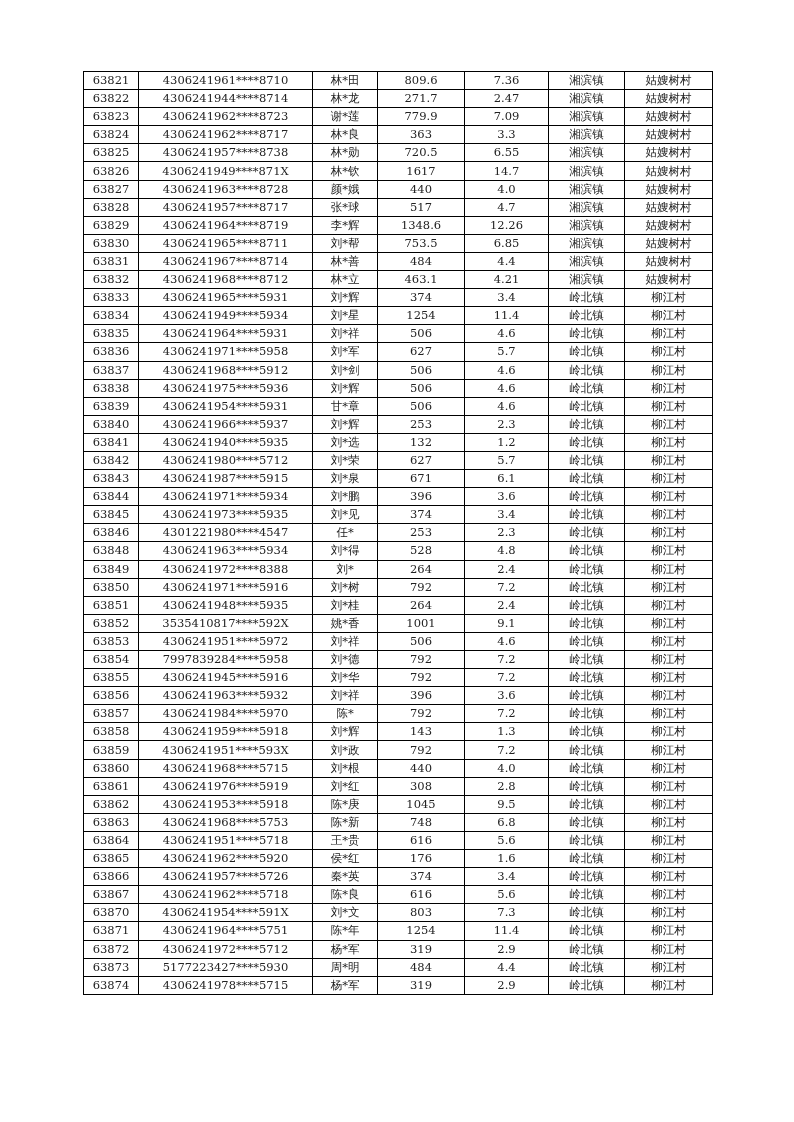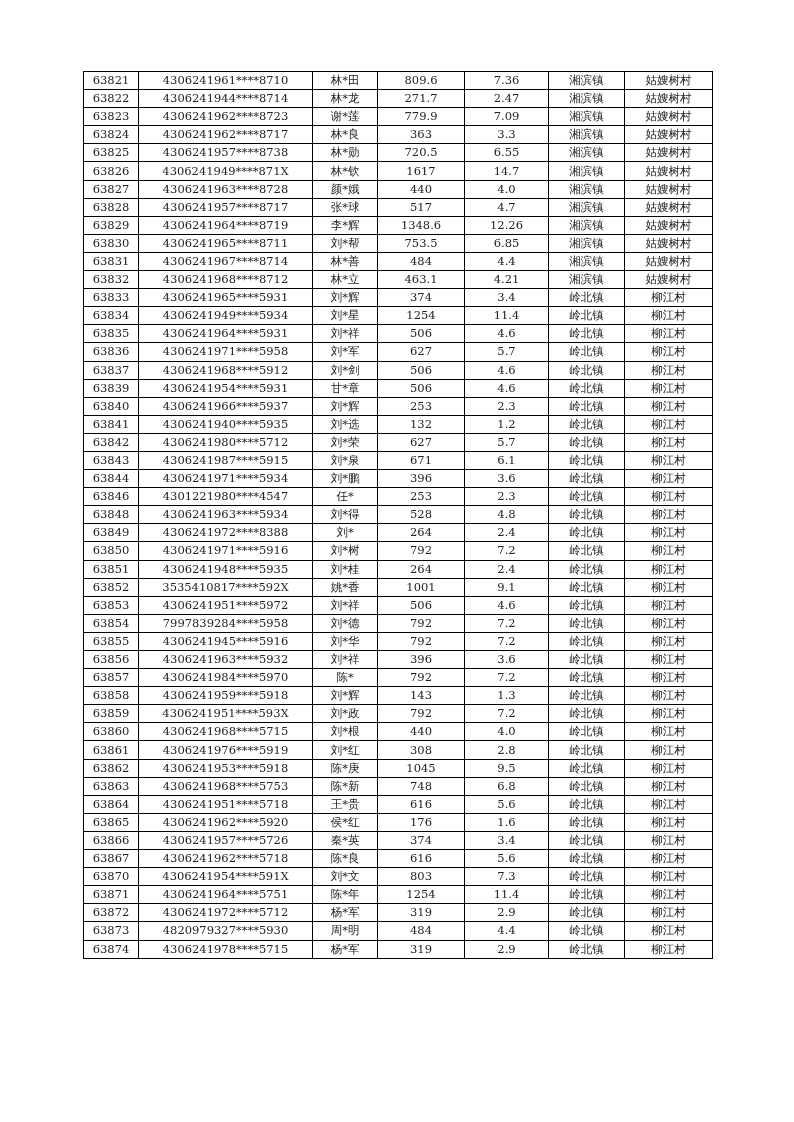--- a/index.html
+++ b/index.html
@@ -191,20 +191,29 @@
         <tr>
           <td class="c0">63837</td>
           <td class="c1">4306241968****5912</td>
           <td class="c2">刘*剑</td>
           <td class="c3">506</td>
           <td class="c4">4.6</td>
           <td class="c5">岭北镇</td>
           <td class="c6">柳江村</td>
         </tr>
         <tr>
+          <td class="c0">63838</td>
+          <td class="c1">4306241975****5936</td>
+          <td class="c2">刘*辉</td>
+          <td class="c3">506</td>
+          <td class="c4">4.6</td>
+          <td class="c5">岭北镇</td>
+          <td class="c6">柳江村</td>
+        </tr>
+        <tr>
           <td class="c0">63839</td>
           <td class="c1">4306241954****5931</td>
           <td class="c2">甘*章</td>
           <td class="c3">506</td>
           <td class="c4">4.6</td>
           <td class="c5">岭北镇</td>
           <td class="c6">柳江村</td>
         </tr>
         <tr>
           <td class="c0">63840</td>
@@ -245,20 +254,29 @@
         <tr>
           <td class="c0">63844</td>
           <td class="c1">4306241971****5934</td>
           <td class="c2">刘*鹏</td>
           <td class="c3">396</td>
           <td class="c4">3.6</td>
           <td class="c5">岭北镇</td>
           <td class="c6">柳江村</td>
         </tr>
         <tr>
+          <td class="c0">63845</td>
+          <td class="c1">4306241973****5935</td>
+          <td class="c2">刘*见</td>
+          <td class="c3">374</td>
+          <td class="c4">3.4</td>
+          <td class="c5">岭北镇</td>
+          <td class="c6">柳江村</td>
+        </tr>
+        <tr>
           <td class="c0">63846</td>
           <td class="c1">4301221980****4547</td>
           <td class="c2">任*</td>
           <td class="c3">253</td>
           <td class="c4">2.3</td>
           <td class="c5">岭北镇</td>
           <td class="c6">柳江村</td>
         </tr>
         <tr>
           <td class="c0">63848</td>
@@ -462,21 +480,21 @@
           <td class="c0">63872</td>
           <td class="c1">4306241972****5712</td>
           <td class="c2">杨*军</td>
           <td class="c3">319</td>
           <td class="c4">2.9</td>
           <td class="c5">岭北镇</td>
           <td class="c6">柳江村</td>
         </tr>
         <tr>
           <td class="c0">63873</td>
-          <td class="c1">4820979327****5930</td>
+          <td class="c1">5177223427****5930</td>
           <td class="c2">周*明</td>
           <td class="c3">484</td>
           <td class="c4">4.4</td>
           <td class="c5">岭北镇</td>
           <td class="c6">柳江村</td>
         </tr>
         <tr>
           <td class="c0">63874</td>
           <td class="c1">4306241978****5715</td>
           <td class="c2">杨*军</td>

